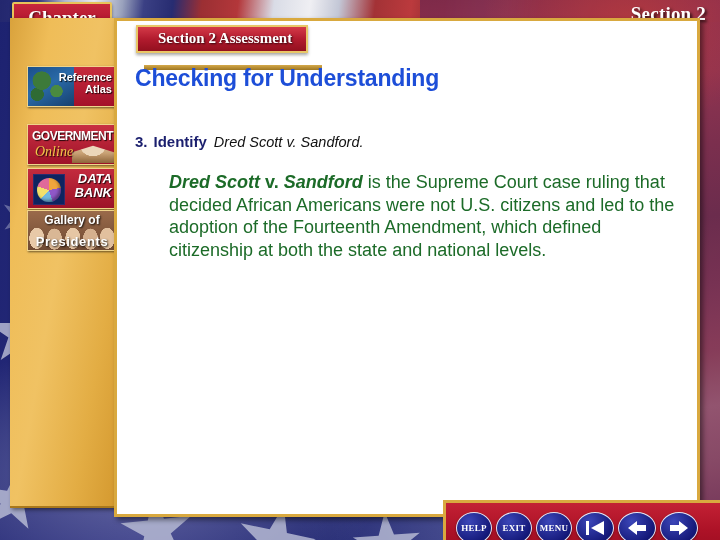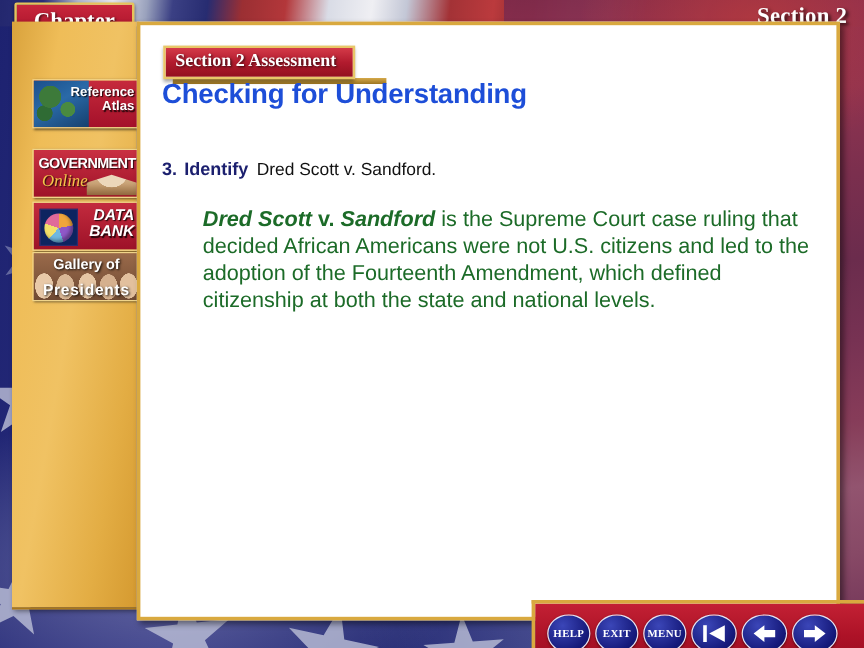--- a/index.html
+++ b/index.html
@@ -197,22 +197,22 @@
   .content {
     position:absolute; left:114px; top:18px; width:586px; height:499px;
     background:#fff;
     border: 3px solid #d9a93f;
     box-sizing: border-box;
     box-shadow: 3px 3px 5px rgba(0,0,0,.45);
   }
 
   
   .assess {
-    position:absolute; left:19px; top:17px;
-    padding:3px 14px 4px 8px;
+    position:absolute; left:19px; top:4px;
+    padding:3px 14px 4px 20px;
     background: linear-gradient(180deg,#d43a48 0%, #b21b2e 50%, #93101f 100%);
     border:2px solid #e8c768;
     color:#fff; font-family:"Liberation Serif", serif;
     font-weight:bold; font-size:15px;
     text-shadow:1px 1px 2px rgba(0,0,0,.7);
     box-shadow: 0 2px 3px rgba(0,0,0,.35);
   }
   .assess-foot {
     position:absolute; left:27px; top:44px; width:178px; height:5px;
     background: linear-gradient(180deg,#d5a94a,#9d7622);
@@ -224,21 +224,21 @@
     font-family:"Liberation Sans", sans-serif;
     letter-spacing:-.2px;
   }
 
   .question {
     position:absolute; left:18px; top:112px;
     font-size:15px; font-family:"Liberation Sans", sans-serif;
   }
   .q-num { color:#1b1f6e; font-weight:bold; }
   .q-verb { color:#1b1f6e; font-weight:bold; margin-left:6px; }
-  .q-case { color:#111; margin-left:7px; font-size:14.5px; }
+  .q-case { color:#111; font-style:italic; margin-left:7px; font-size:14.5px; }
 
   .answer {
     position:absolute; left:52px; top:150px; width:512px;
     color:#1c6b28; font-size:18px; line-height:1.26;
     font-family:"Liberation Sans", sans-serif;
   }
   .answer b.case { font-weight:bold; font-style:italic; }
   .answer b.vee  { font-weight:bold; font-style:normal; }
 
   

